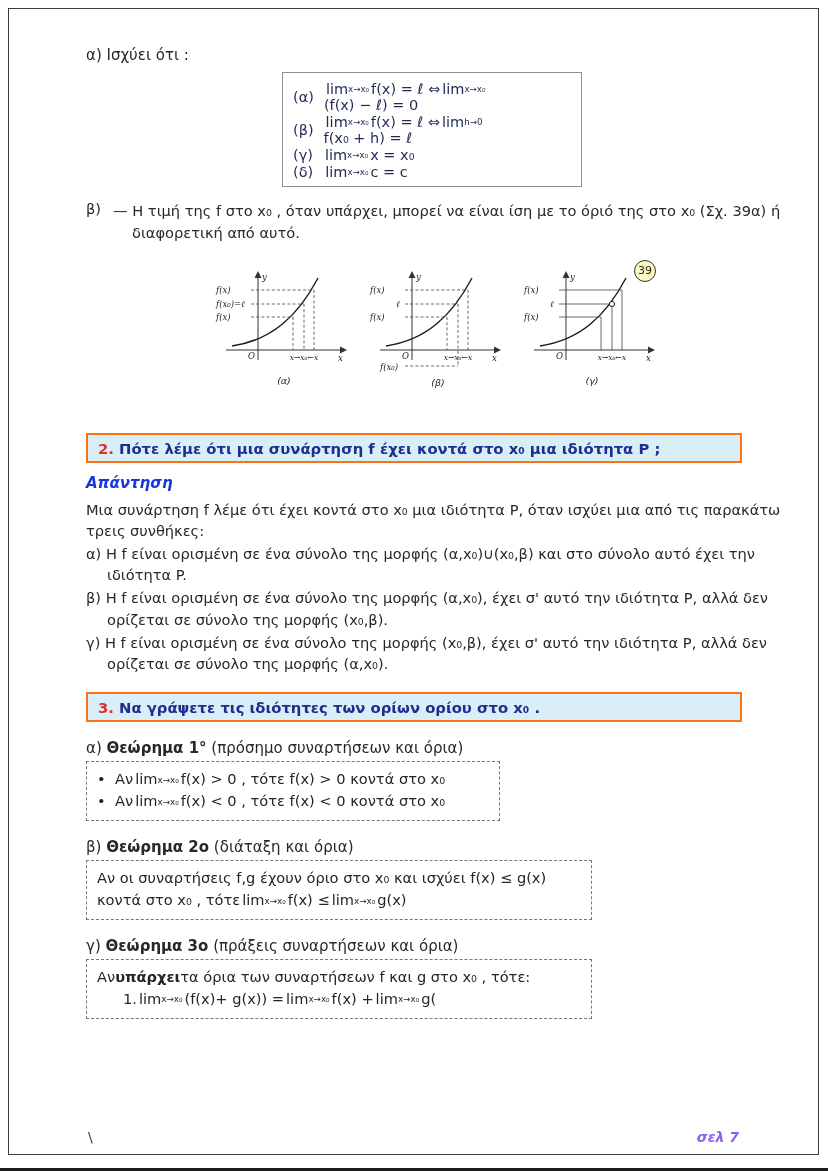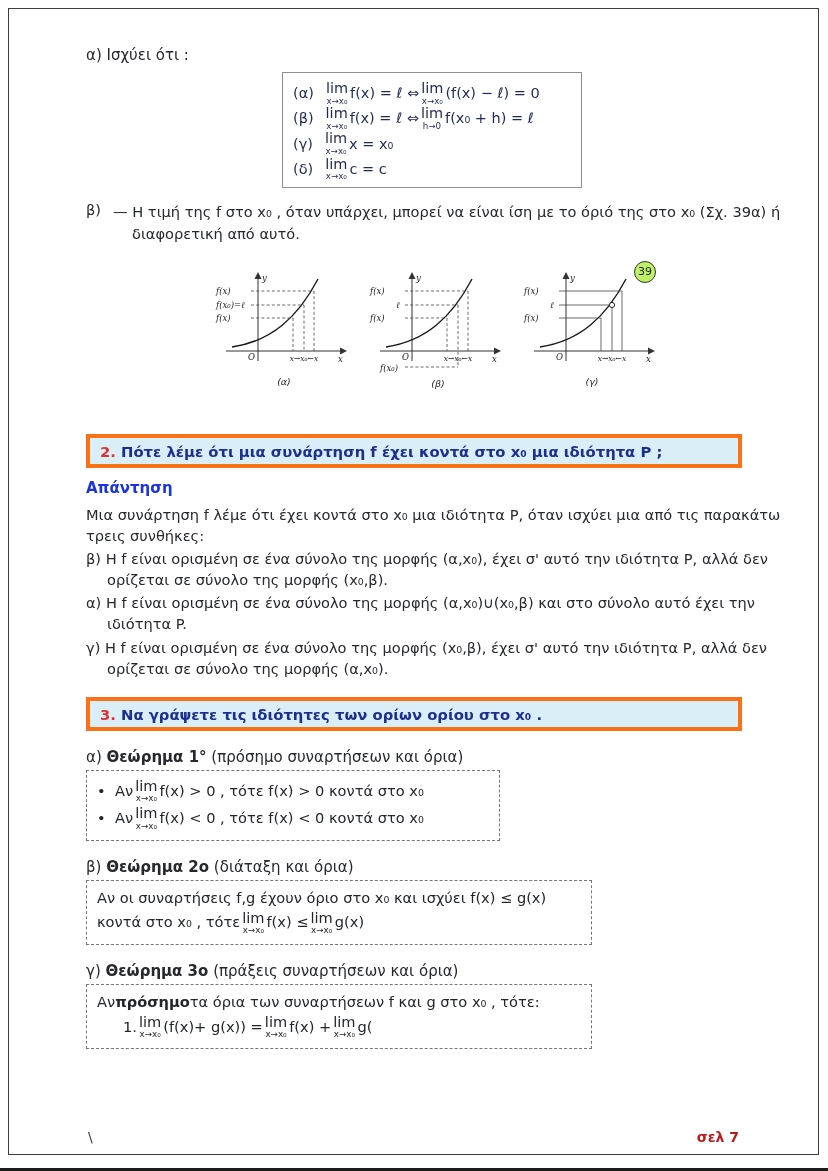--- a/index.html
+++ b/index.html
@@ -11,69 +11,69 @@
   .page-edge{ position:absolute; left:0; right:0; bottom:0; height:3px; background:#1c1c1c; }
   .content{ position:absolute; left:0; top:0; right:0; padding:46px 45px 0 86px; }
 
   .sec-a-head{ font-size:15px; }
 
   .prop-box{ margin:8px 0 0 196px; width:300px; border:1px solid #8f8f8f;
              padding:7px 10px 5px; color:#1e2a55; font-size:14.5px; }
   .prop-row{ display:flex; align-items:center; gap:10px; margin:1px 0; }
   .prop-tag{ flex:none; }
 
-  .lim{ display:inline-flex; flex-direction:column; align-items:center;
+  .lim{ display:inline-flex; flex-direction:row; align-items:center;
         vertical-align:middle; line-height:1; margin:0 2px; }
   .lim-word{ font-size:1em; }
   .lim-sub{ font-size:0.6em; margin-top:1px; letter-spacing:0; }
 
   .sec-b{ display:flex; margin-top:13px; font-size:14.6px; }
   .sec-b-label{ width:27px; flex:none; }
   .sec-b-items{ flex:1; }
   .sec-b-items p{ padding-left:19px; text-indent:-19px; line-height:1.5; margin-bottom:2px; }
 
   .figure-row{ position:relative; margin:18px 0 0 128px; display:flex; gap:14px; width:470px; }
   .fig-number{ position:absolute; left:420px; top:-4px; width:22px; height:22px;
                border:1.3px solid #333; border-radius:50%; display:flex; align-items:center;
-               justify-content:center; font-size:11px; color:#222; background:#bef264; }
+               justify-content:center; font-size:11px; color:#222; background:#fef9c3; }
   .graph .axis{ stroke:#333; stroke-width:1; fill:none; }
   .graph .arr{ fill:#333; stroke:none; }
   .graph .curve{ stroke:#191919; stroke-width:1.4; fill:none; }
   .graph .dash{ stroke:#444; stroke-width:0.8; stroke-dasharray:3 2.2; fill:none; }
   .graph .thin{ stroke:#444; stroke-width:0.8; fill:none; }
   .graph text{ font-size:8.5px; fill:#222; font-family:"DejaVu Sans",sans-serif; }
   .graph .math{ font-family:"DejaVu Serif",serif; font-style:italic; }
   .graph .tick{ font-size:7.5px; }
   .graph .cap{ font-size:9.5px; font-style:italic; }
   .graph .hole{ fill:#fff; stroke:#222; stroke-width:1; }
 
-  .qbox{ margin-top:34px; width:656px; background:#d9eef6; border:4px solid #f97316;
+  .qbox{ margin-top:34px; width:656px; background:#d9eef6; border:2px solid #f97316;
          padding:5px 10px 4px; font-size:14.8px; color:#1c2f8f; font-weight:600; }
   .qbox.q3{ margin-top:18px; }
   .qnum{ color:#e23030; font-weight:bold; }
 
-  .answer-head{ margin-top:11px; color:#1a35e0; font-weight:bold; font-size:15px; }
+  .answer-head{ margin-top:11px; color:#1a35e0; font-weight:bold; font-size:15px;font-style:italic; }
   .ans-intro{ margin-top:7px; font-size:14.6px; line-height:1.45; }
   .ans-item{ font-size:14.6px; line-height:1.45; padding-left:21px; text-indent:-21px; margin-top:2px; }
 
   .thm{ margin-top:17px; }
   .thm-head{ font-size:15px; }
   .thm-bold{ font-weight:bold; }
   .dashed-box{ margin-top:4px; border:1px dashed #777; padding:5px 10px 6px; font-size:14.6px; color:#22262c; }
   .dashed-box.w1{ width:414px; }
   .dashed-box.w2{ width:506px; }
   .thm-line{ display:flex; align-items:center; gap:9px; margin:3px 0; line-height:1.3; }
   .thm-line .bullet{ flex:none; width:9px; }
   .thm-line.indent{ margin-left:26px; }
   .formula{ display:inline-flex; align-items:center; flex-wrap:wrap; }
 
   .footer{ position:absolute; left:0; right:0; bottom:26px; display:flex;
            justify-content:space-between; padding:0 89px 0 88px; font-size:14px; }
   .footer-left{ color:#333; }
-  .footer-page{ color:#b91c1c; font-weight:bold;text-align:right; }
+  .footer-page{ color:#8b5cf6; font-style:italic; font-weight:bold;text-align:right; }
 </style>
 </head>
 <body>
 
 <div class="page">
   <div class="frame"></div>
 
   <div class="content">
 
     <div class="sec-a-head">α) Ισχύει ότι :</div>
@@ -196,22 +196,22 @@
       <div class="fig-number">39</div>
     </div>
 
     <div class="qbox">
       <span class="qnum">2.</span><span> Πότε λέμε ότι μια συνάρτηση f έχει κοντά στο x₀ μια ιδιότητα P ;</span>
     </div>
 
     <div class="answer-head">Απάντηση</div>
 
     <p class="ans-intro">Μια συνάρτηση f λέμε ότι έχει κοντά στο x₀ μια ιδιότητα P, όταν ισχύει μια από τις παρακάτω τρεις συνθήκες:</p>
+    <p class="ans-item">α) Η f είναι ορισμένη σε ένα σύνολο της μορφής (α,x₀)∪(x₀,β) και στο σύνολο αυτό έχει την ιδιότητα P.</p>
     <p class="ans-item">β) Η f είναι ορισμένη σε ένα σύνολο της μορφής (α,x₀), έχει σ' αυτό την ιδιότητα P, αλλά δεν ορίζεται σε σύνολο της μορφής (x₀,β).</p>
-    <p class="ans-item">α) Η f είναι ορισμένη σε ένα σύνολο της μορφής (α,x₀)∪(x₀,β) και στο σύνολο αυτό έχει την ιδιότητα P.</p>
     <p class="ans-item">γ) Η f είναι ορισμένη σε ένα σύνολο της μορφής (x₀,β), έχει σ' αυτό την ιδιότητα P, αλλά δεν ορίζεται σε σύνολο της μορφής (α,x₀).</p>
 
     <div class="qbox q3">
       <span class="qnum">3.</span><span> Να γράψετε τις ιδιότητες των ορίων ορίου στο x₀ .</span>
     </div>
 
     <div class="thm">
       <div class="thm-head">
         <span>α) </span><span class="thm-bold">Θεώρημα 1°</span><span> (πρόσημο συναρτήσεων και όρια)</span>
       </div>
@@ -252,21 +252,21 @@
         </div>
       </div>
     </div>
 
     <div class="thm">
       <div class="thm-head">
         <span>γ) </span><span class="thm-bold">Θεώρημα 3ο</span><span> (πράξεις συναρτήσεων και όρια)</span>
       </div>
       <div class="dashed-box w2">
         <div class="thm-line">
-          <span class="formula">Αν <strong>πρόσημο</strong> τα όρια των συναρτήσεων f και g στο x₀ , τότε:</span>
+          <span class="formula">Αν <strong>υπάρχει</strong> τα όρια των συναρτήσεων f και g στο x₀ , τότε:</span>
         </div>
         <div class="thm-line indent">
           <span class="formula">1. <span class="lim">
                 <span class="lim-word">lim</span>
                 <span class="lim-sub">x→x₀</span>
               </span> (f(x)+ g(x)) = <span class="lim">
                 <span class="lim-word">lim</span>
                 <span class="lim-sub">x→x₀</span>
               </span> f(x) + <span class="lim">
                 <span class="lim-word">lim</span>

